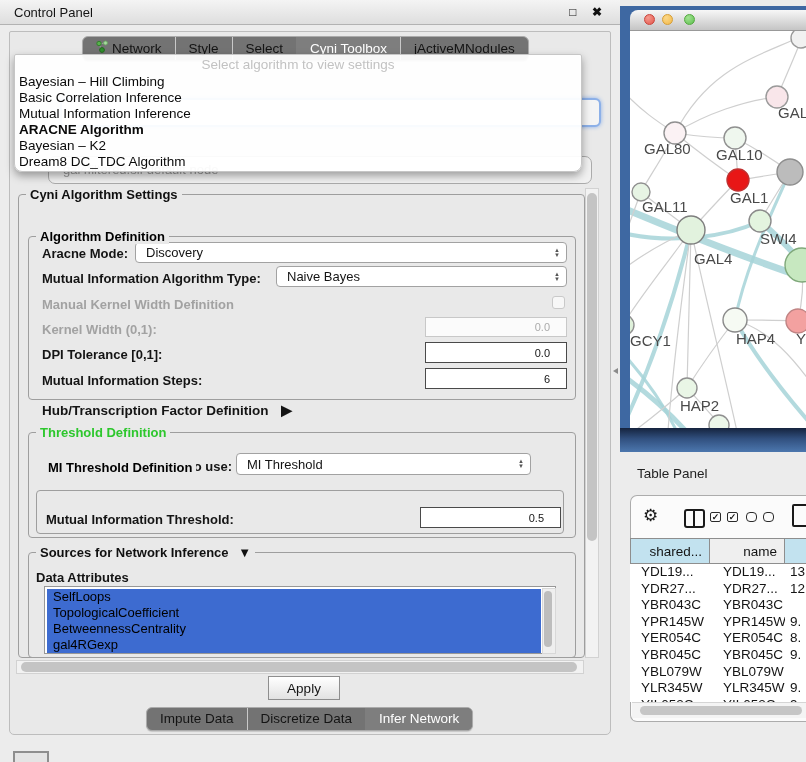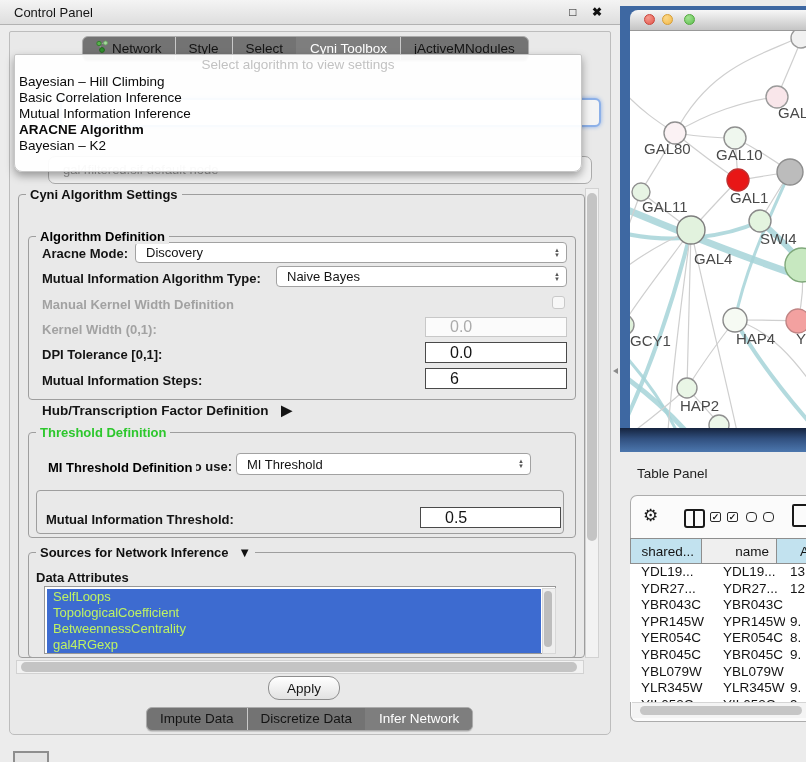--- a/index.html
+++ b/index.html
@@ -28,47 +28,47 @@
     box-shadow:0 4px 9px rgba(0,0,0,.35)}
   .popup .prompt{height:17px;padding-top:2px;text-align:center;color:#C2C2C2;font-size:13.5px}
   .algo-item{height:16px;line-height:16px;font-size:13.5px;padding-left:4px;color:#0A0A0A}
   .algo-item.b{font-weight:bold}
   
   .combo{position:absolute;background:#FFF;border:1px solid #A2A2A2;border-radius:4px;
     font-size:13px;display:flex;align-items:center;padding:0 22px 0 10px;box-sizing:border-box}
   .spin{position:absolute;right:6px;top:50%;transform:translateY(-50%);display:flex;
     flex-direction:column;align-items:center;color:#555}
   .spin i{font-style:normal;font-size:6px;line-height:5px}
-  .field{position:absolute;background:#FFF;border:1px solid #4A4A4A;font-size:16px;
-    display:flex;align-items:center;padding:0 24px;box-sizing:border-box}
+  .field{position:absolute;background:#FFF;border:1px solid #4A4A4A;font-size:11px;
+    display:flex;align-items:center;justify-content:flex-end;padding:0 16px;box-sizing:border-box}
   .field.dis{color:#ABABAB;border:1px solid #C8C8C8;background:#FBFBFB}
   .lbl{position:absolute;font-size:13px;font-weight:bold;white-space:nowrap}
   .lbl.dis{color:#A2A2A2}
   .lbl.plain{font-weight:bold;font-size:13.5px}
   .cb{position:absolute;width:13px;height:13px;border:1.5px solid #C9C9C9;border-radius:3px;
     background:#F7F7F7;box-sizing:border-box}
   
   .fs{position:absolute;border:1px solid #9E9E9E;border-radius:4px}
   .fs-legend{position:absolute;font-size:13px;font-weight:bold;background:#E9E9E9;
     padding:0 4px;white-space:nowrap;z-index:2}
   .c-blue{color:#000000}.c-green{color:#2DC72D}.c-black{color:#101010}
   
   .lb{position:absolute;left:44px;top:586px;width:512px;height:68px;background:#FFF;
     border:1px solid #979797;box-sizing:border-box;padding-top:2px;overflow:hidden}
-  .li{height:16px;line-height:16px;font-size:13px;color:#bef264;background:#3D6BD0;padding-left:6px;
+  .li{height:16px;line-height:16px;font-size:13px;color:#000000;background:#3D6BD0;padding-left:6px;
     margin:0 14px 0 2px}
   .lb-sb{position:absolute;left:542px;top:588px;width:12px;height:64px;background:#EFEFEF;border:1px solid #D8D8D8}
   .lb-sb .thumb{position:absolute;left:1px;top:2px;width:8px;height:56px;background:#BDBDBD;border-radius:4px}
   
   .sbv{position:absolute;left:585px;top:188px;width:14px;height:470px;background:#F2F2F2;border:1px solid #D2D2D2;box-sizing:border-box}
   .sbv .thumb{position:absolute;left:1px;top:4px;width:10px;height:348px;background:#C4C4C4;border-radius:5px}
   .sbh{position:absolute;left:16px;top:660px;width:568px;height:14px;background:#F2F2F2;border:1px solid #D2D2D2;box-sizing:border-box}
   .sbh .thumb{position:absolute;left:4px;top:1px;width:556px;height:10px;background:#C4C4C4;border-radius:5px}
   .btn{position:absolute;left:268px;top:676px;width:70px;height:22px;border:1px solid #8E8E8E;
-    border-radius:11px;background:linear-gradient(#FFFFFF,#E2E2E2);font-size:13.5px;
+    border-radius:0;background:linear-gradient(#FFFFFF,#E2E2E2);font-size:13.5px;
     display:flex;align-items:center;justify-content:center}
   
   .netbg{position:absolute;left:620px;top:6px;width:186px;height:446px;background:#3E68A2}
   .netshadow{position:absolute;left:620px;top:428px;width:186px;height:24px;
     background:linear-gradient(#15233E 0%,#31507F 45%,#4C77AE 100%)}
   .netwin-tb{position:absolute;left:630px;top:10px;width:176px;height:20px;
     background:linear-gradient(#F7F7F7,#C5C5C5);border-radius:8px 0 0 0;border-bottom:1px solid #999}
   .tl{position:absolute;top:4px;width:11px;height:11px;border-radius:50%;box-sizing:border-box}
   .netcanvas{position:absolute;left:630px;top:30px;width:176px;height:398px;background:#FFF;overflow:hidden}
   .tp-strip{position:absolute;left:620px;top:452px;width:186px;height:43px;background:#ECECEC;
@@ -143,20 +143,21 @@
 </div>
 
 <div class="popup">
   <div class="prompt">Select algorithm to view settings</div>
   <div id="algo-list">
       <div class="algo-item">Bayesian – Hill Climbing</div>
       <div class="algo-item">Basic Correlation Inference</div>
       <div class="algo-item">Mutual Information Inference</div>
       <div class="algo-item b">ARACNE Algorithm</div>
       <div class="algo-item">Bayesian – K2</div>
+      <div class="algo-item">Dream8 DC_TDC Algorithm</div>
     </div>
 </div>
 
 <div class="fs" style="left:18px;top:194px;width:565px;height:462px"></div>
 <span class="fs-legend c-black abs" style="left:26px;top:187px">Cyni Algorithm Settings</span>
 
 <div class="fs" style="left:28px;top:236px;width:546px;height:162px"></div>
 <span class="fs-legend c-blue abs" style="left:36px;top:229px">Algorithm Definition</span>
 
 <span class="lbl" style="left:42px;top:246px">Aracne Mode:</span>
@@ -337,21 +338,21 @@
 <span class="colicon">
     <i></i>
   </span>
 <span class="ckb" style="left:710px;top:512px">✓</span>
 <span class="ckb" style="left:727px;top:512px">✓</span>
 <span class="ckb" style="left:746px;top:512px;border-radius:4px"></span>
 <span class="ckb" style="left:763px;top:512px;border-radius:4px"></span>
 <span class="pageicon"></span>
 
 <div id="tp-header">
-    <div class="th hl" style="width: 72px;">shared...</div>
+    <div class="th hl" style="width: 80px;">shared...</div>
     <div class="th" style="width: 75px;">name</div>
     <div class="th hl" style="width: 40px;">A</div>
   </div>
 <div id="tp-body">
     <div class="tr">
       <div class="td c0" style="width: 80px;">YDL19...</div>
       <div class="td c1" style="width: 75px;">YDL19...</div>
       <div class="td c2" style="width: 40px;">13</div>
     </div>
     <div class="tr">

